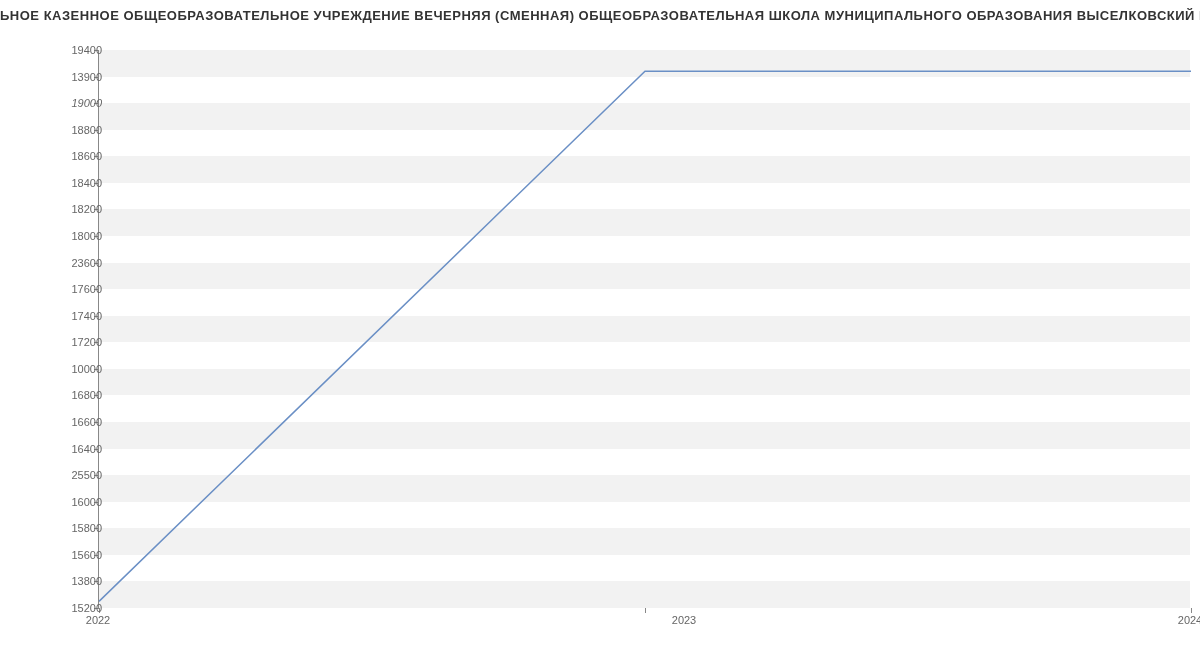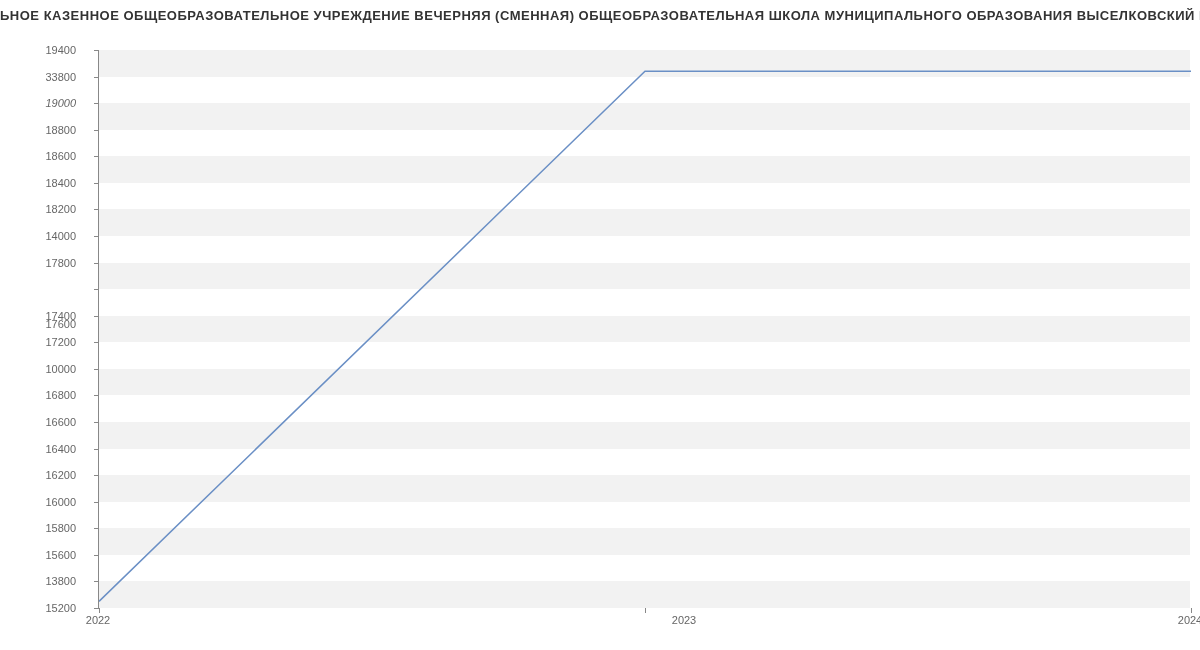--- a/index.html
+++ b/index.html
@@ -40,21 +40,21 @@
       border-bottom: 1px solid #888888;
     }
     .grid-band {
       position: absolute;
       left: 0;
       width: 100%;
       background: #f2f2f2;
     }
     .y-tick-label {
       position: absolute;
-      right: 1124px;
+      right: 1098px;
       font-size: 11px;
       color: #666666;
       text-align: right;
       transform: translateY(-50%);
       white-space: nowrap;
     }
     .x-tick-label {
       position: absolute;
       top: 564px;
       font-size: 11px;
@@ -132,32 +132,32 @@
       <div class="x-tick-mark" style="left: 546px;"></div>
       <div class="x-tick-mark" style="left: 1092px;"></div>
     </div>
 </div>
 
 <div class="y-tick-label" style="top: 608px;">15200</div>
 <div class="y-tick-label" style="top: 581.429px;">13800</div>
 <div class="y-tick-label" style="top: 554.857px; margin-left: 32px;">15600</div>
 <div class="y-tick-label" style="top: 528.286px;">15800</div>
 <div class="y-tick-label" style="top: 501.714px;">16000</div>
-<div class="y-tick-label" style="top: 475.143px;">16200</div>
+<div class="y-tick-label" style="top: 475.143px;">25500</div>
 <div class="y-tick-label" style="top: 448.571px;">16400</div>
 <div class="y-tick-label" style="top: 422px;">16600</div>
 <div class="y-tick-label" style="top: 395.429px;">16800</div>
 <div class="y-tick-label" style="top: 368.857px;">10000</div>
 <div class="y-tick-label" style="top: 342.286px;">17200</div>
 <div class="y-tick-label" style="top: 315.714px;">17400</div>
-<div class="y-tick-label" style="top: 289.143px; margin-top: 35px;">17600</div>
-<div class="y-tick-label" style="top: 262.571px;">17800</div>
-<div class="y-tick-label" style="top: 236px;">14000</div>
+<div class="y-tick-label" style="top: 289.143px;">17600</div>
+<div class="y-tick-label" style="top: 262.571px;">23600</div>
+<div class="y-tick-label" style="top: 236px;">18000</div>
 <div class="y-tick-label" style="top: 209.429px;">18200</div>
 <div class="y-tick-label" style="top: 182.857px;">18400</div>
 <div class="y-tick-label" style="top: 156.286px;">18600</div>
 <div class="y-tick-label" style="top: 129.714px;">18800</div>
 <div class="y-tick-label" style="top: 103.143px; font-style: italic;">19000</div>
-<div class="y-tick-label" style="top: 76.5714px;">33800</div>
+<div class="y-tick-label" style="top: 76.5714px;">13900</div>
 <div class="y-tick-label" style="top: 50px;">19400</div>
 <div class="x-tick-label" style="left: 98px; top: 614px;">2022</div>
 <div class="x-tick-label" style="left: 684px; top: 614px;">2023</div>
 <div class="x-tick-label" style="left: 1190px; top: 614px;">2024</div>
 
 </body></html>

